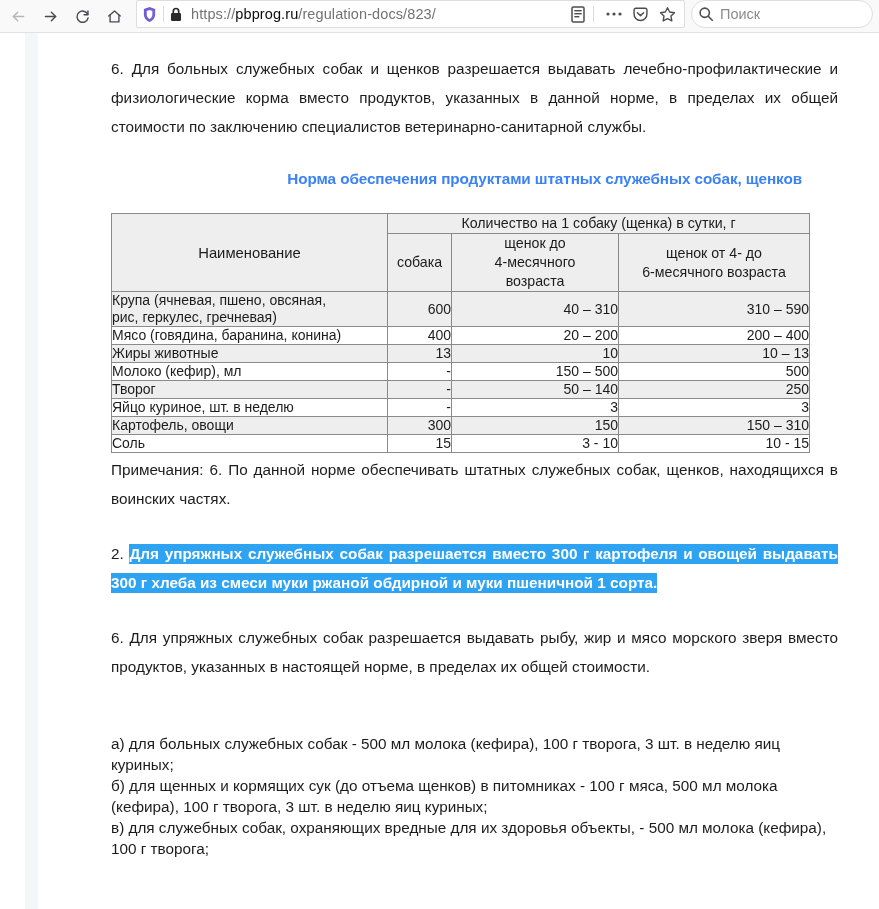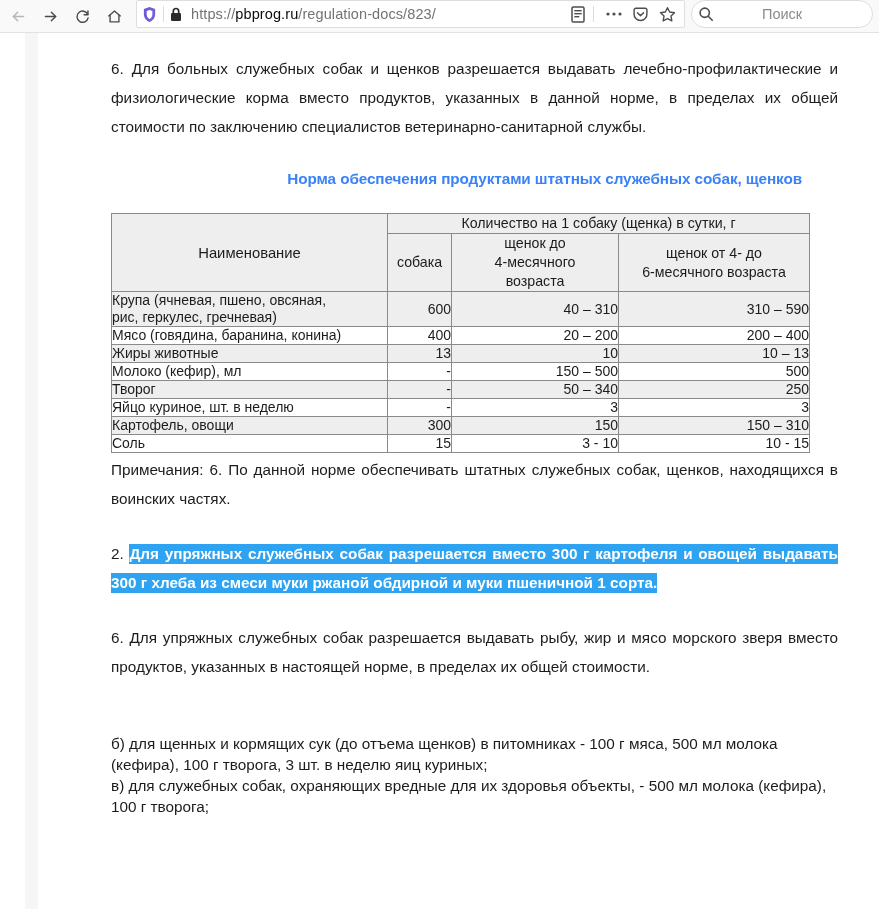--- a/index.html
+++ b/index.html
@@ -92,21 +92,20 @@
   .searchbar {
     width: 182px;
     height: 28px;
     margin-right: 6px;
     background: #ffffff;
     border: 1px solid #dededf;
     border-radius: 14px;
     display: flex;
     align-items: center;
     box-sizing: border-box;
-    gap: 42px;
   }
   .search-icon-wrap {
     width: 28px;
     display: flex;
     align-items: center;
     justify-content: center;
     color: #4d4d51;
   }
   .search-placeholder {
     font-size: 14.5px;
@@ -363,21 +362,21 @@
           </tr>
           <tr class="plain">
             <td class="cell-pad-l">Молоко (кефир), мл</td>
             <td class="cell-center">-</td>
             <td class="cell-center">150 – 500</td>
             <td class="cell-center">500</td>
           </tr>
           <tr class="shaded">
             <td class="cell-pad-l">Творог</td>
             <td class="cell-center">-</td>
-            <td class="cell-center">50 – 340</td>
+            <td class="cell-center">50 – 140</td>
             <td class="cell-center">250</td>
           </tr>
           <tr class="plain">
             <td class="cell-pad-l">Яйцо куриное, шт. в неделю</td>
             <td class="cell-center">-</td>
             <td class="cell-center">3</td>
             <td class="cell-center">3</td>
           </tr>
           <tr class="shaded">
             <td class="cell-pad-l">Картофель, овощи</td>
@@ -402,18 +401,19 @@
 
       <div class="spacer-md"></div>
 
       <p class="body-text">6. Для упряжных служебных собак разрешается выдавать рыбу, жир и мясо морского зверя вместо продуктов, указанных в настоящей норме, в пределах их общей стоимости.</p>
 
       <div class="spacer-md"></div>
 
 
       <div class="spacer-md"></div>
 
+      <p class="tight">а) для больных служебных собак - 500 мл молока (кефира), 100 г творога, 3 шт. в неделю яиц куриных;</p>
       <p class="tight">б) для щенных и кормящих сук (до отъема щенков) в питомниках - 100 г мяса, 500 мл молока (кефира), 100 г творога, 3 шт. в неделю яиц куриных;</p>
       <p class="tight">в) для служебных собак, охраняющих вредные для их здоровья объекты, - 500 мл молока (кефира), 100 г творога;</p>
 
     </div>
   </div>
 </div>
 
 </body></html>

